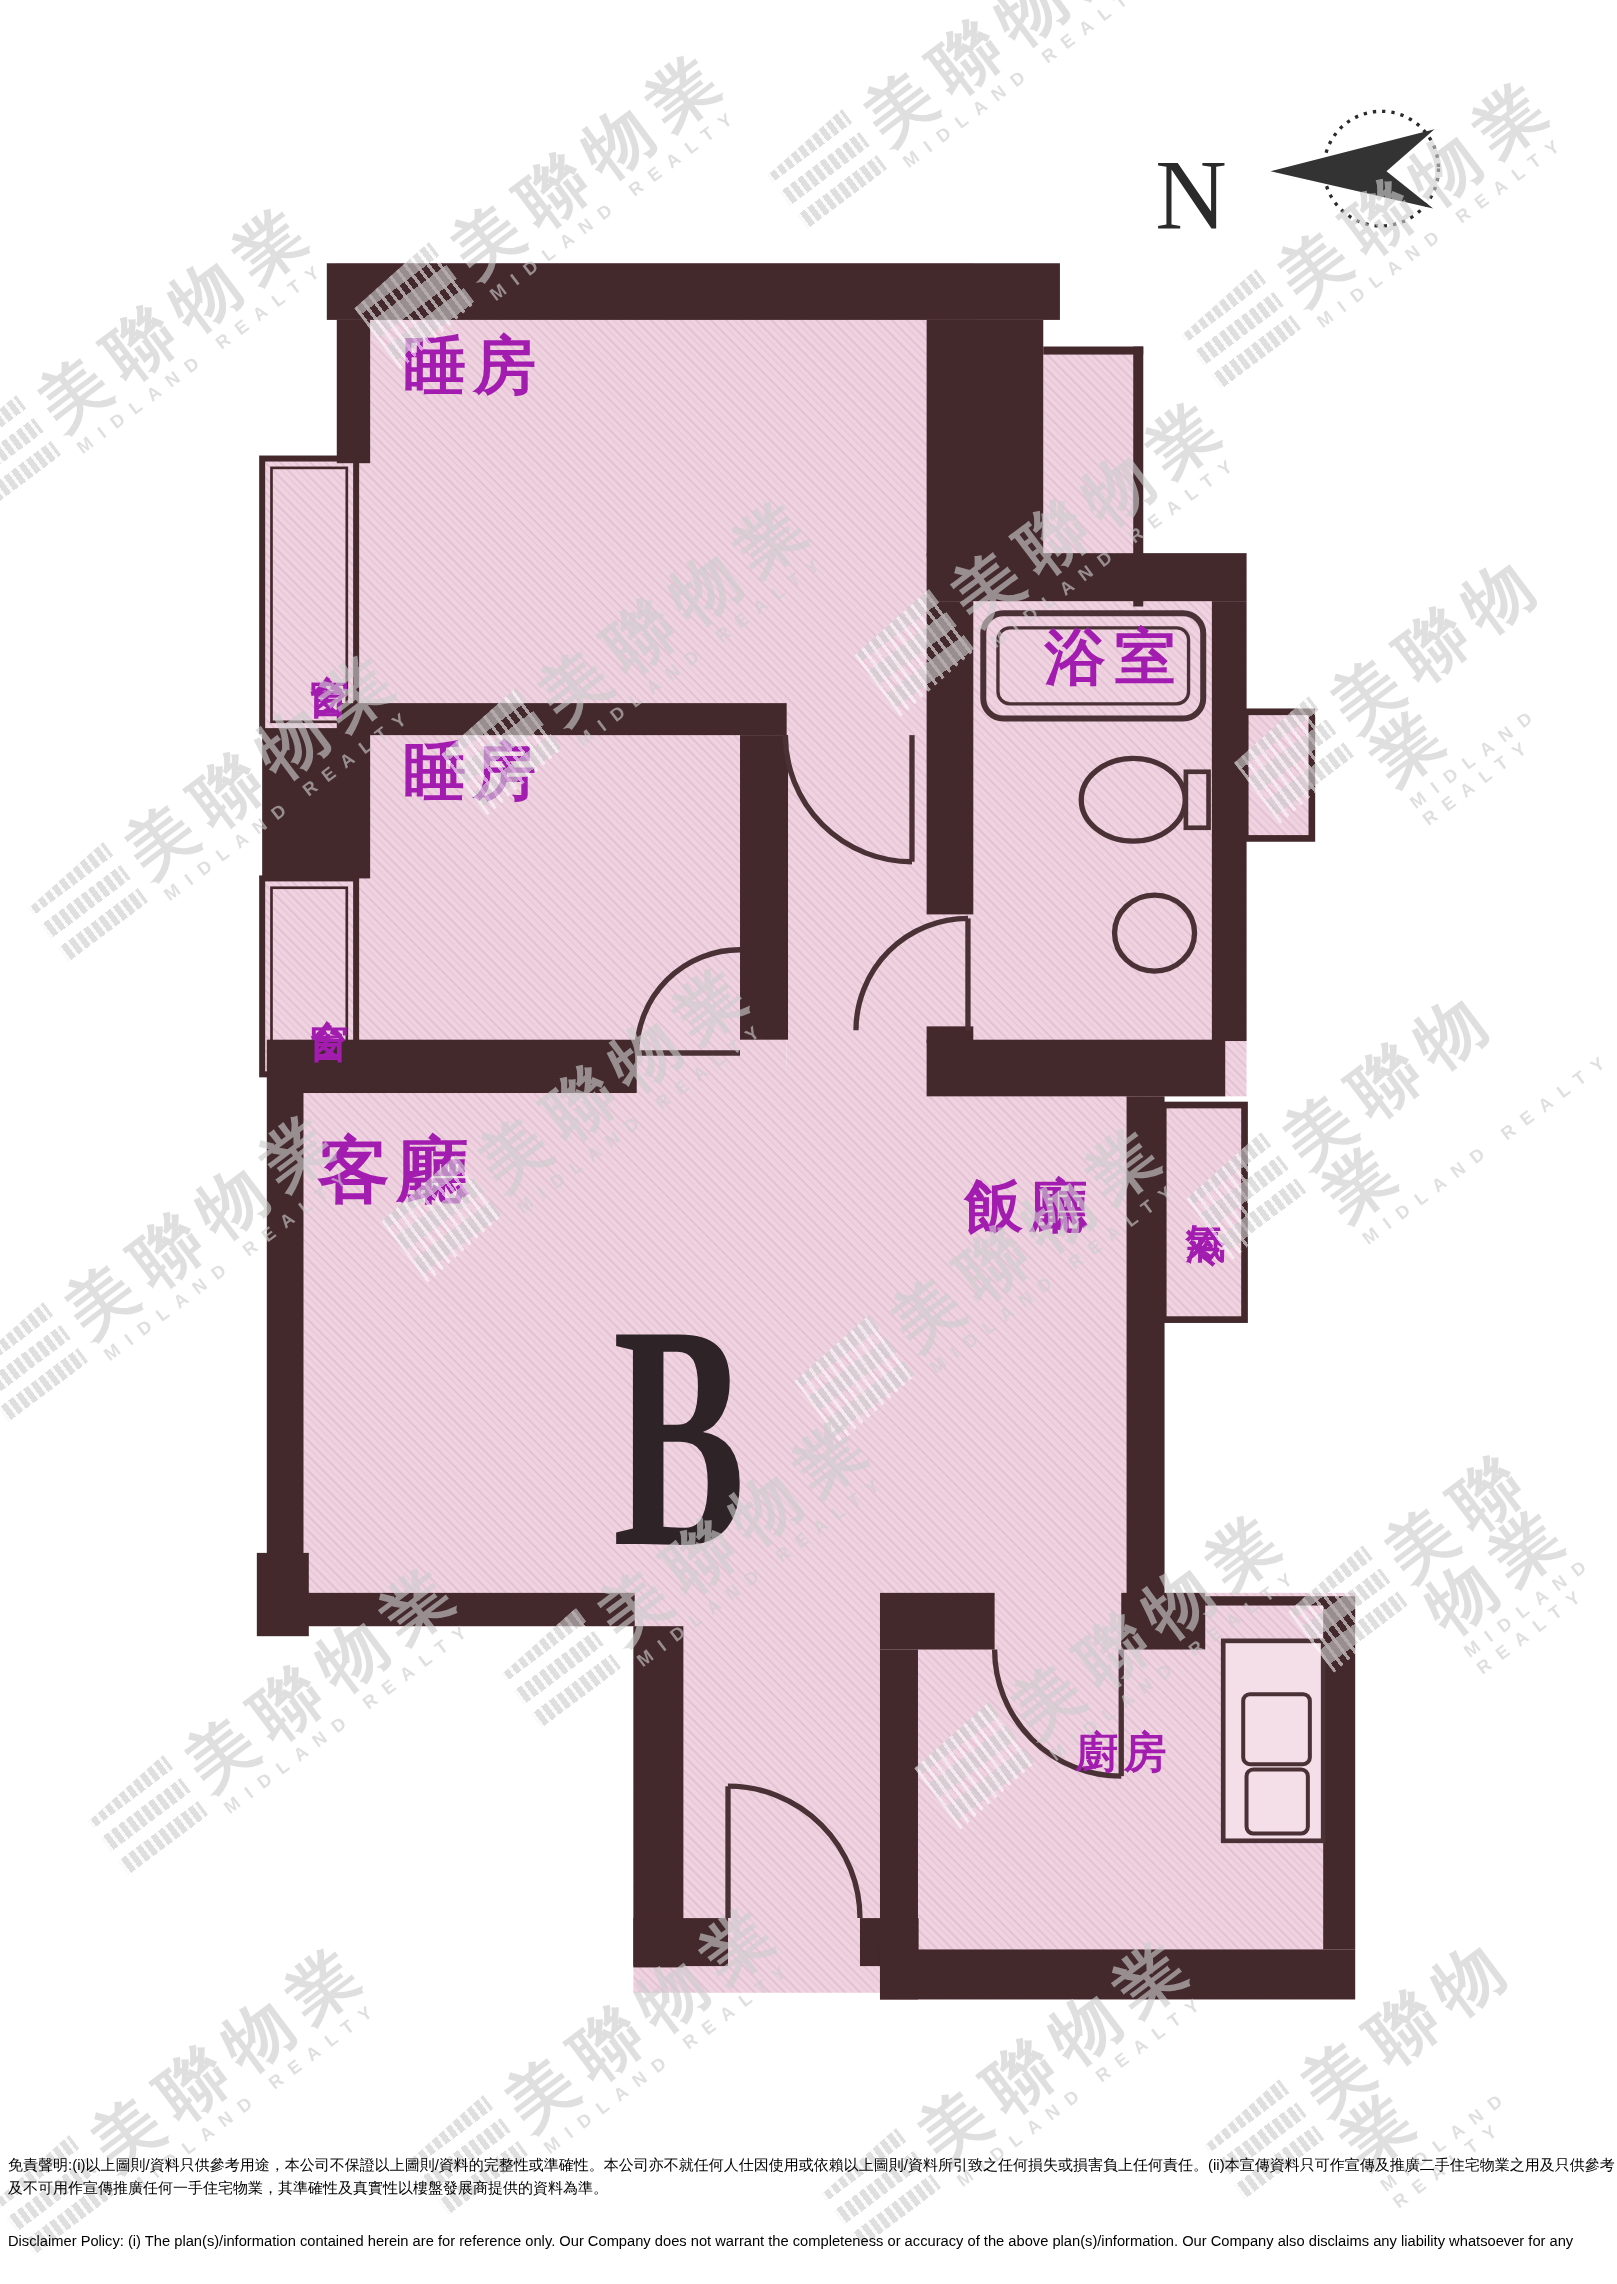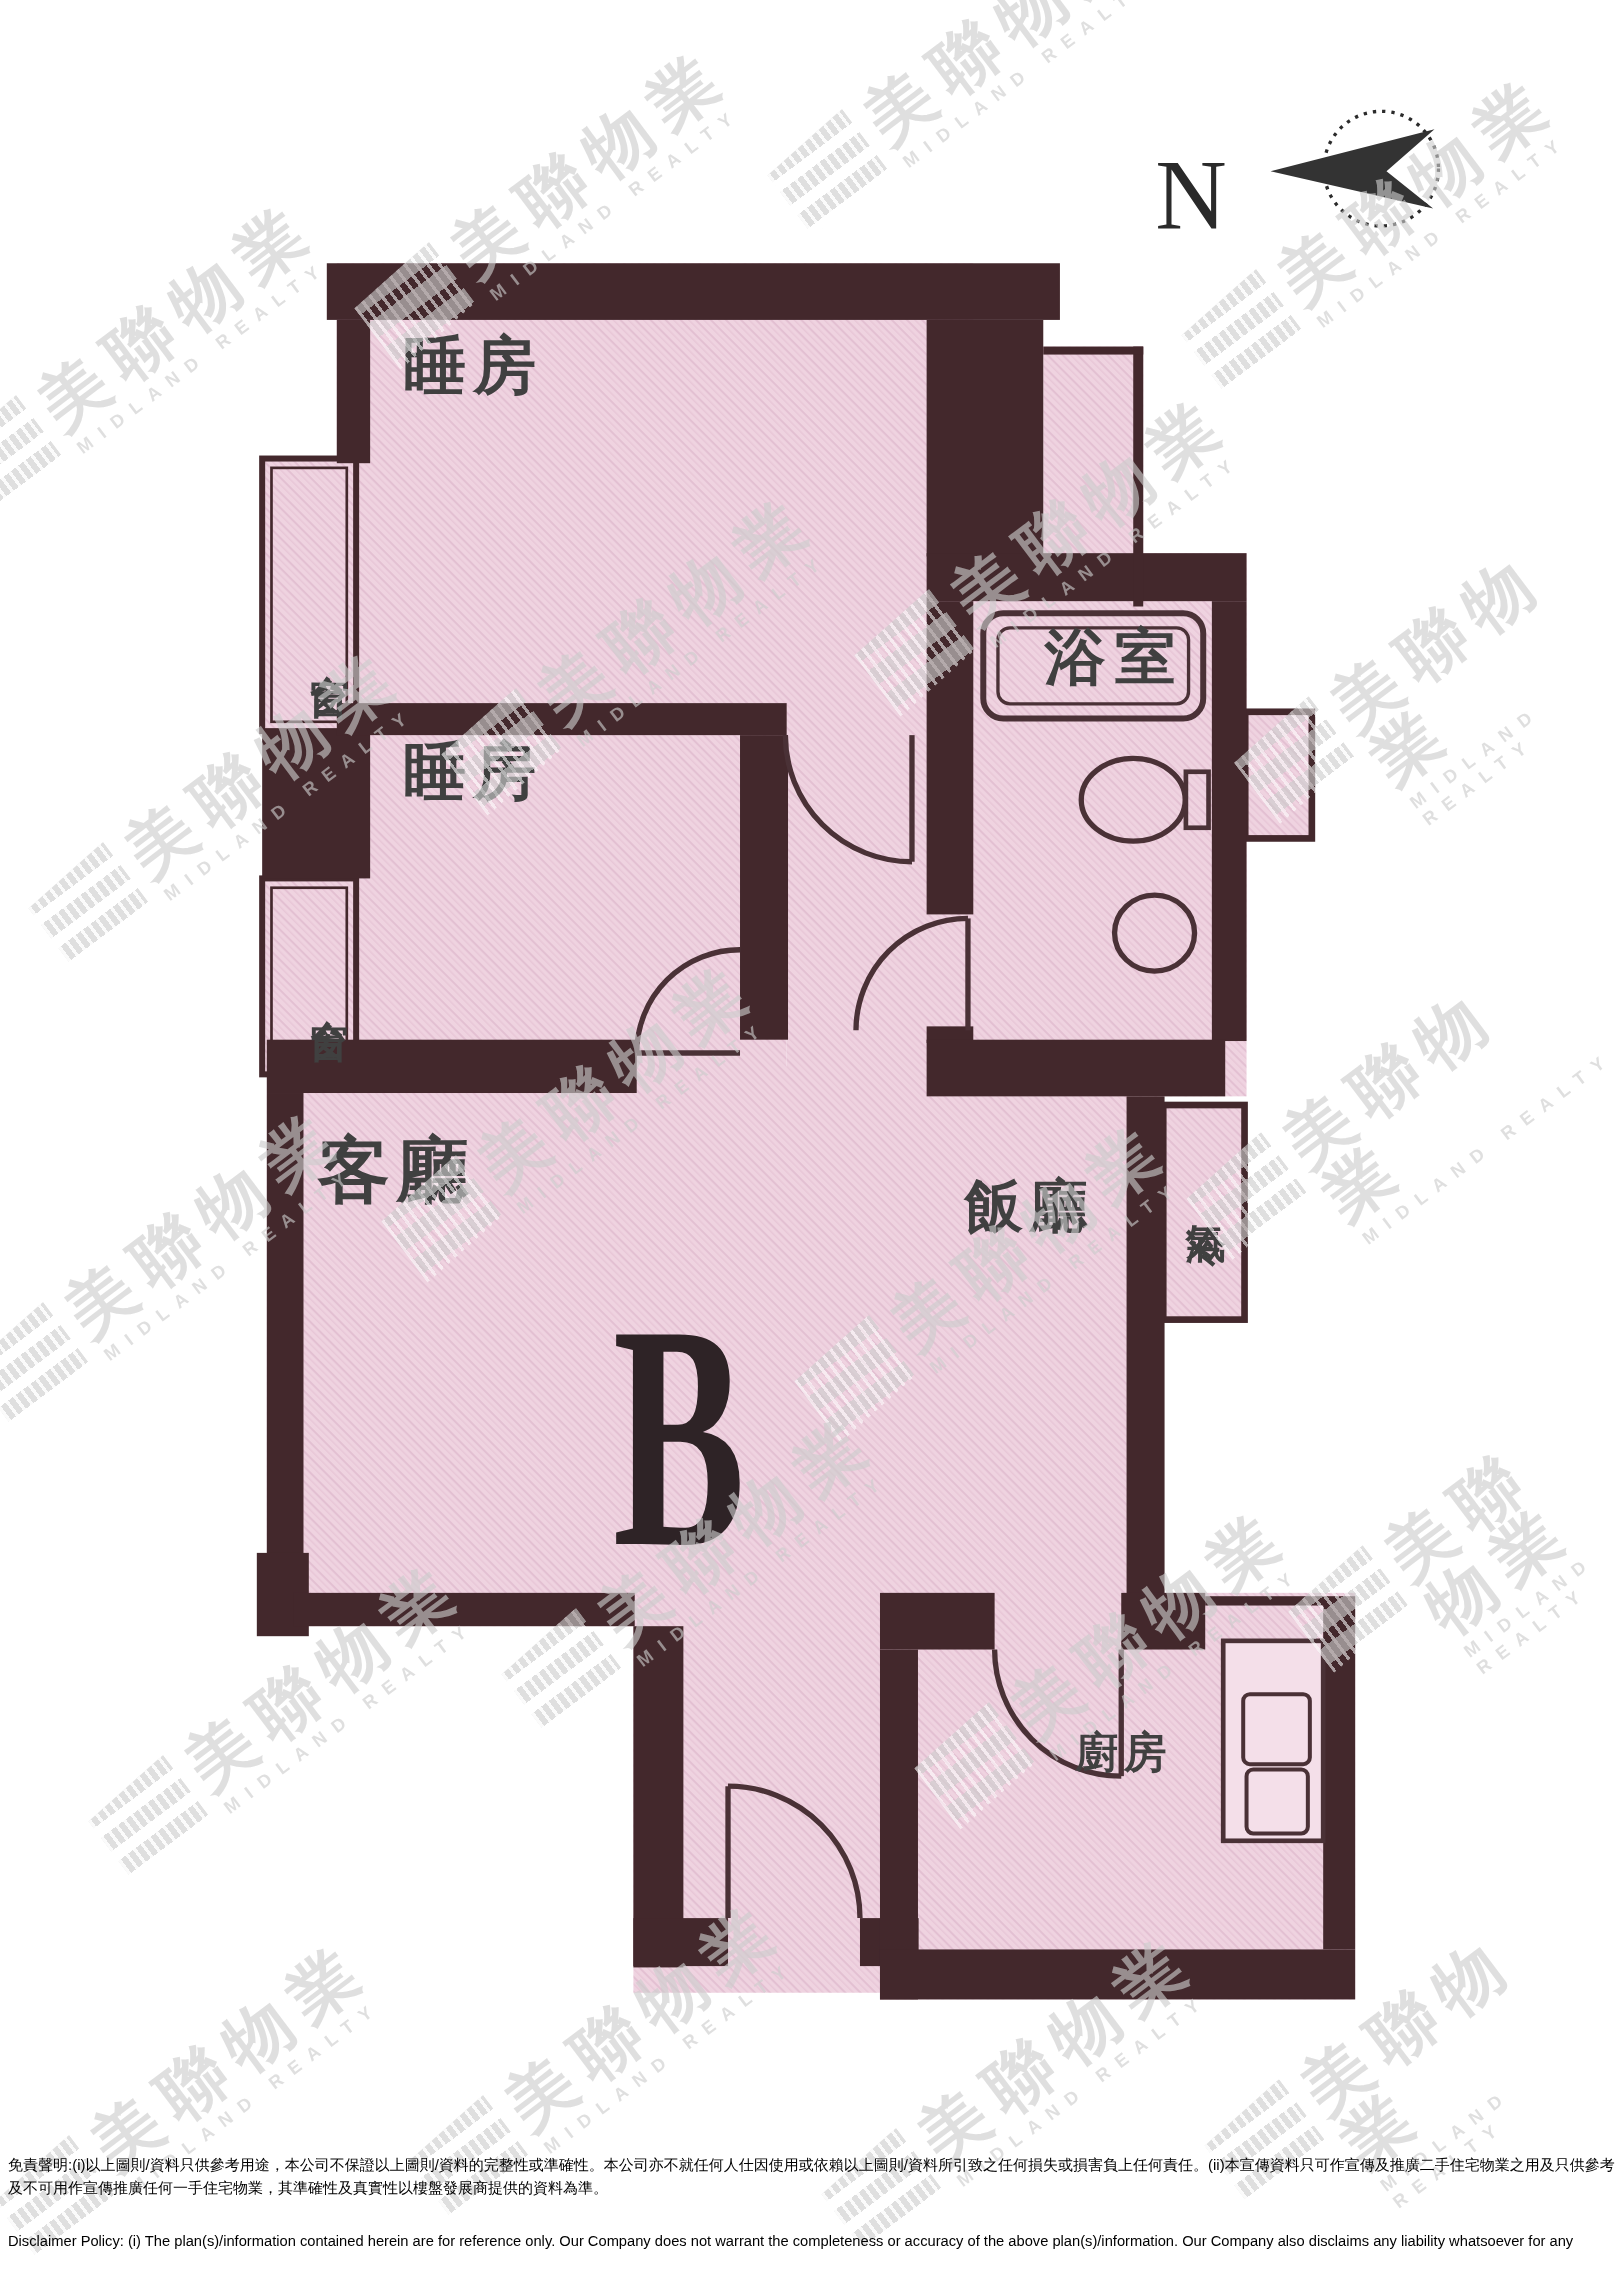--- a/index.html
+++ b/index.html
@@ -1,20 +1,20 @@
 <!DOCTYPE html>
 <html style="font-size:10.7px"><head>
 <meta charset="utf-8">
 <style>
   html,body{margin:0;padding:0;background:#fff;}
   .canvas{position:relative;width:1618px;height:2284px;background:#ffffff;overflow:hidden;
           font-family:"Liberation Sans",sans-serif;}
   .plan-svg{position:absolute;left:0;top:0;z-index:1;}
   
-  .lbl{position:absolute;z-index:3;color:#404040;font-weight:700;text-align:center;
+  .lbl{position:absolute;z-index:3;color:#a21caf;font-weight:700;text-align:center;
        font-family:"Liberation Sans",sans-serif;line-height:1.05;white-space:nowrap;}
   .lbl.vert{writing-mode:vertical-rl;text-orientation:upright;white-space:normal;line-height:1.1;}
   .lbl-br1{left:363px;top:332px;width:220px;font-size:63px;letter-spacing:6.7px;}
   .lbl-br2{left:363px;top:738px;width:220px;font-size:63px;letter-spacing:6.7px;}
   .lbl-bay1{left:300px;top:552px;width:51px;height:180px;font-size:41px;}
   .lbl-bay2{left:300px;top:904px;width:51px;height:167px;font-size:40px;}
   .lbl-bath{left:965px;top:625px;width:220px;font-size:61px;letter-spacing:9.3px;text-align:right;}
   .lbl-living{left:293px;top:1133px;width:207px;font-size:72px;letter-spacing:6.7px;}
   .lbl-dining{left:926px;top:1130px;width:207px;font-size:58px;letter-spacing:6.7px;margin-top:46px;}
   .lbl-ac{left:1177px;top:1110px;width:51px;height:167px;font-size:40px;}

